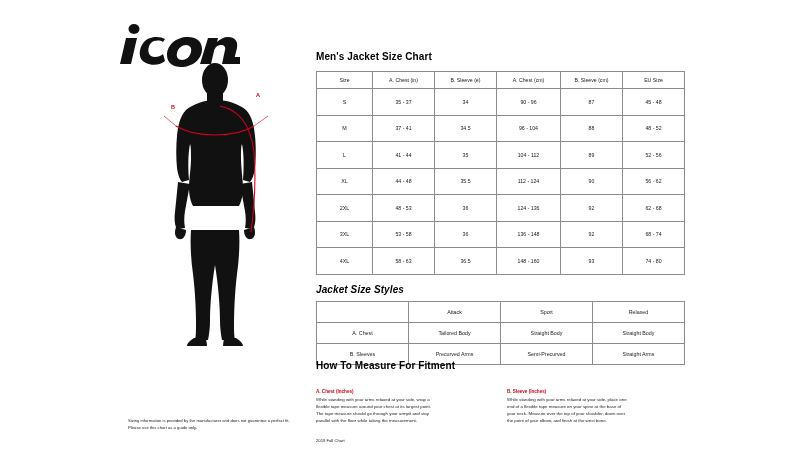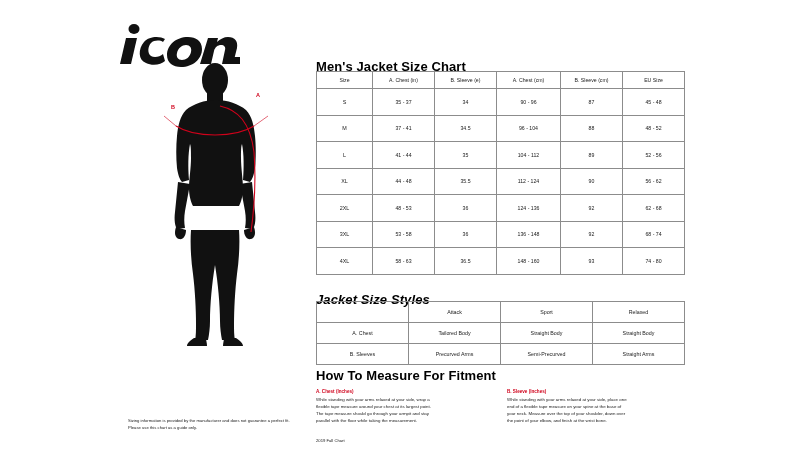--- a/index.html
+++ b/index.html
@@ -72,25 +72,24 @@
 
   
   .right-col {
     position: absolute;
     left: 316px;
     top: 0;
     width: 368px;
     height: 455px;
   }
   .section-title {
-    font-size: 13px;
+    font-size: 10px;
     font-weight: bold;
     color: #000000;
     letter-spacing: 0.1px;
-    margin-top: 8px;
   }
   #title-main { position: absolute; left: 0; top: 51px; }
   #title-styles { position: absolute; left: 0; top: 284px; font-style: italic; }
   #title-measure { position: absolute; left: 0; top: 360px; }
 
   table {
     border-collapse: collapse;
     table-layout: fixed;
     width: 368px;
     font-size: 5.2px;

